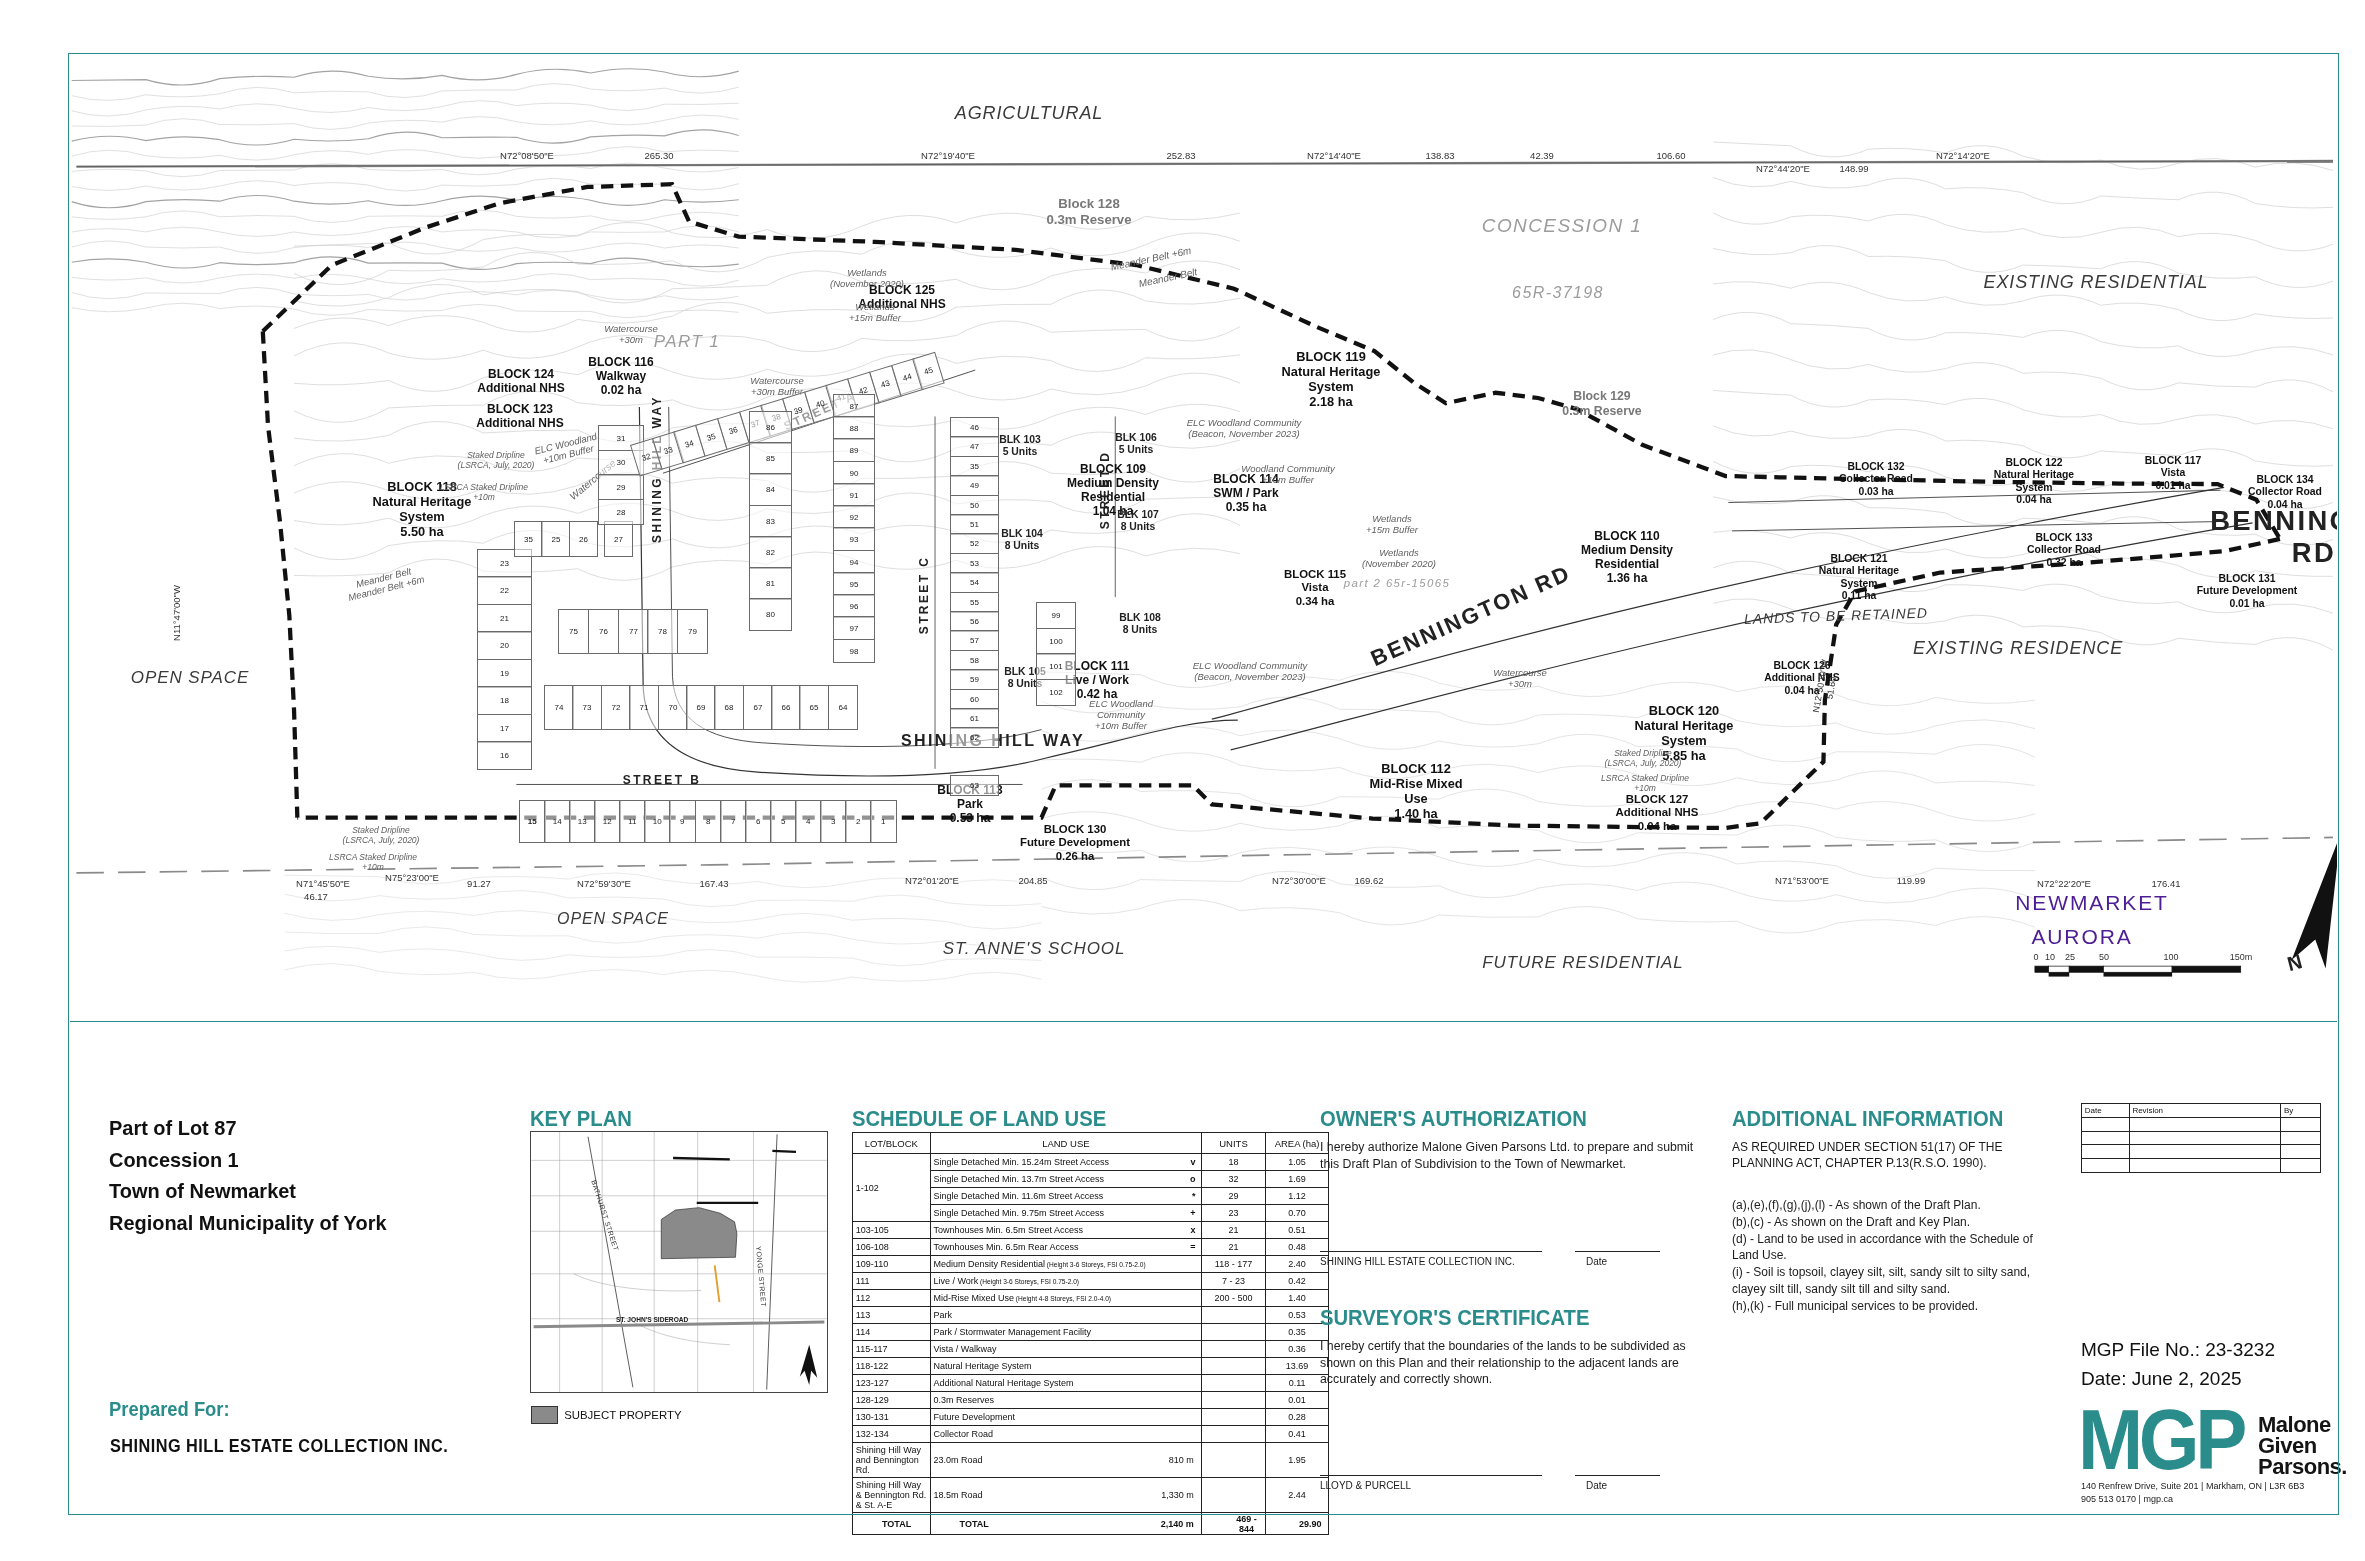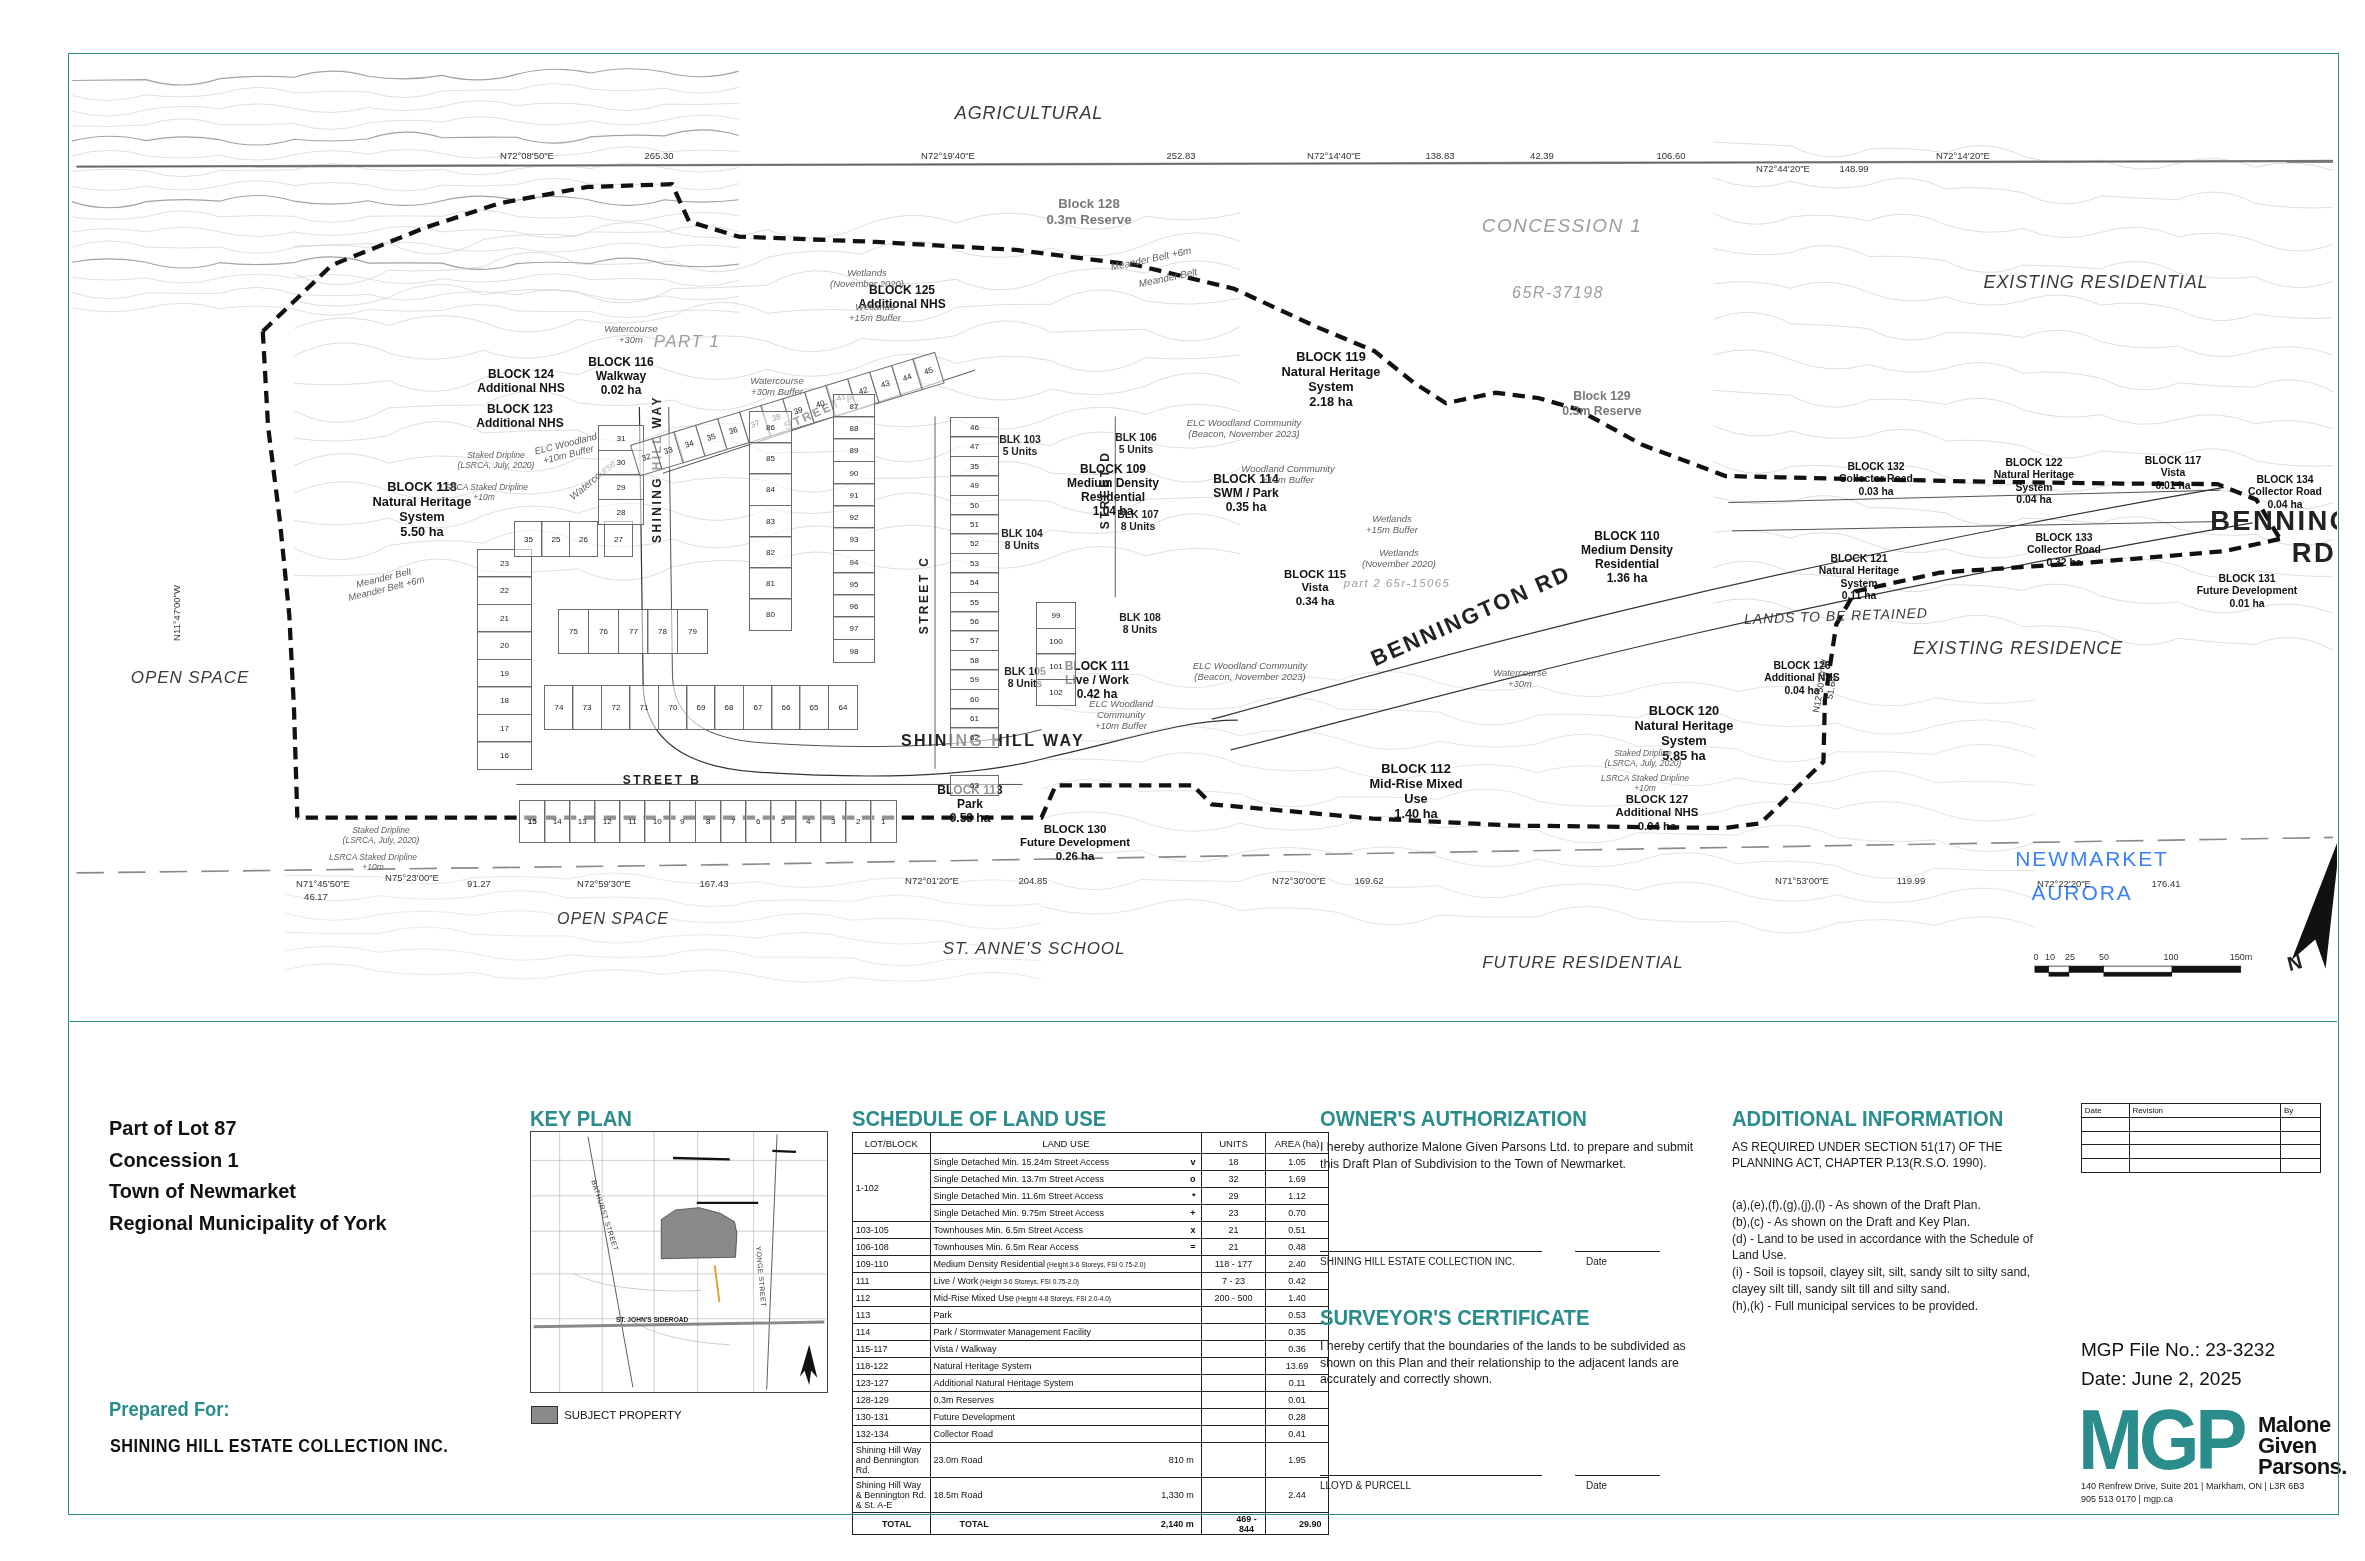--- a/index.html
+++ b/index.html
@@ -4,21 +4,21 @@
 <style>
   html,body{margin:0;padding:0;background:#ffffff;}
   #sheet{position:relative;width:2413px;height:1561px;background:#fff;font-family:"Liberation Sans",sans-serif;overflow:hidden;}
   #border{position:absolute;left:68px;top:53px;width:2269px;height:1460px;border:1.9px solid #2b8c8c;}
   #mapArea{position:absolute;left:70px;top:55px;width:2267px;height:966px;background:#fff;overflow:hidden;border-bottom:0.9px solid #2b8c8c;}
   #mapSvg{position:absolute;left:0;top:0;}
   #banner{position:absolute;left:70px;top:1021px;width:2267px;height:61px;background:#2b8c8c;}
   #banner .t{position:absolute;left:38px;top:3.8px;color:#fff;font-size:45px;font-weight:bold;transform:scaleX(.88);transform-origin:left center;letter-spacing:0.9px;white-space:nowrap;}
   .map-label{position:absolute;transform:translate(-50%,-50%);text-align:center;white-space:nowrap;color:#1a1a1a;line-height:1.18;}
   .zone{font-style:italic;color:#3a3a3a;letter-spacing:0.9px;}
-  .plain{color:#3b82f6;letter-spacing:1.9px;}
+  .plain{color:#4c1d95;letter-spacing:1.9px;margin-top:44px;}
   .blk{font-weight:bold;color:#111;}
   .blkg{font-weight:bold;color:#787878;}
   .st{font-weight:bold;color:#222;letter-spacing:2.4px;}
   .ann{font-style:italic;color:#5f5f5f;}
   .brg{color:#333;}
   .faint{color:#9c9c9c;font-style:italic;letter-spacing:1.4px;}
   .blkunit{font-weight:bold;color:#222;}
   .lotcell{position:absolute;border:0.5px solid #6a6a6a;background:rgba(255,255,255,.55);color:#222;display:flex;align-items:center;justify-content:center;font-size:8px;}
   .heading{position:absolute;color:#2b8c8c;font-weight:bold;font-size:22px;transform:scaleX(.92);transform-origin:left center;white-space:nowrap;}
   .bodytxt{position:absolute;color:#1c1c1c;font-size:12.3px;line-height:1.35;}

